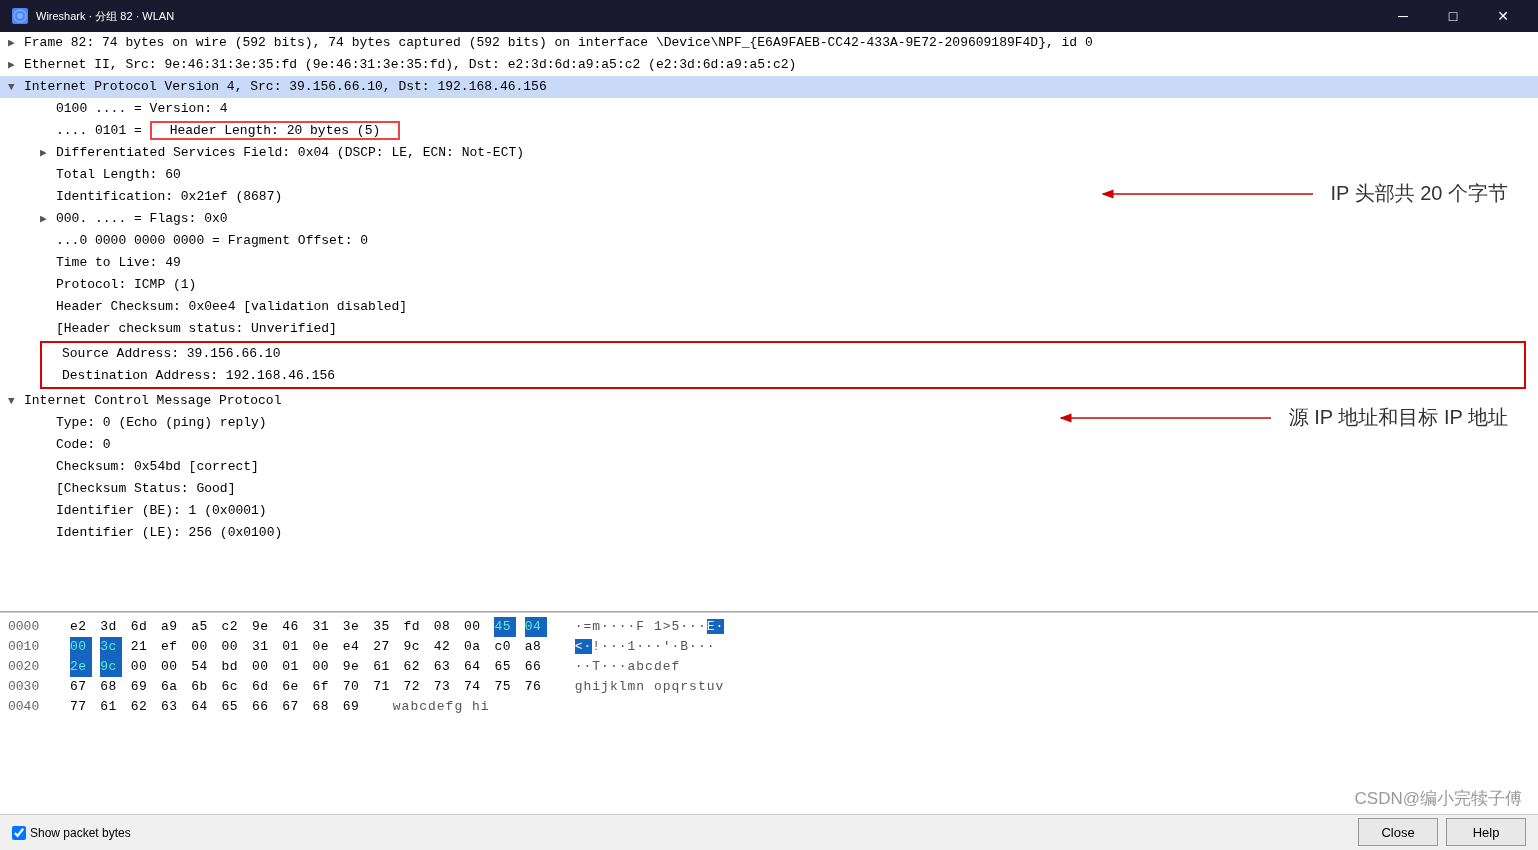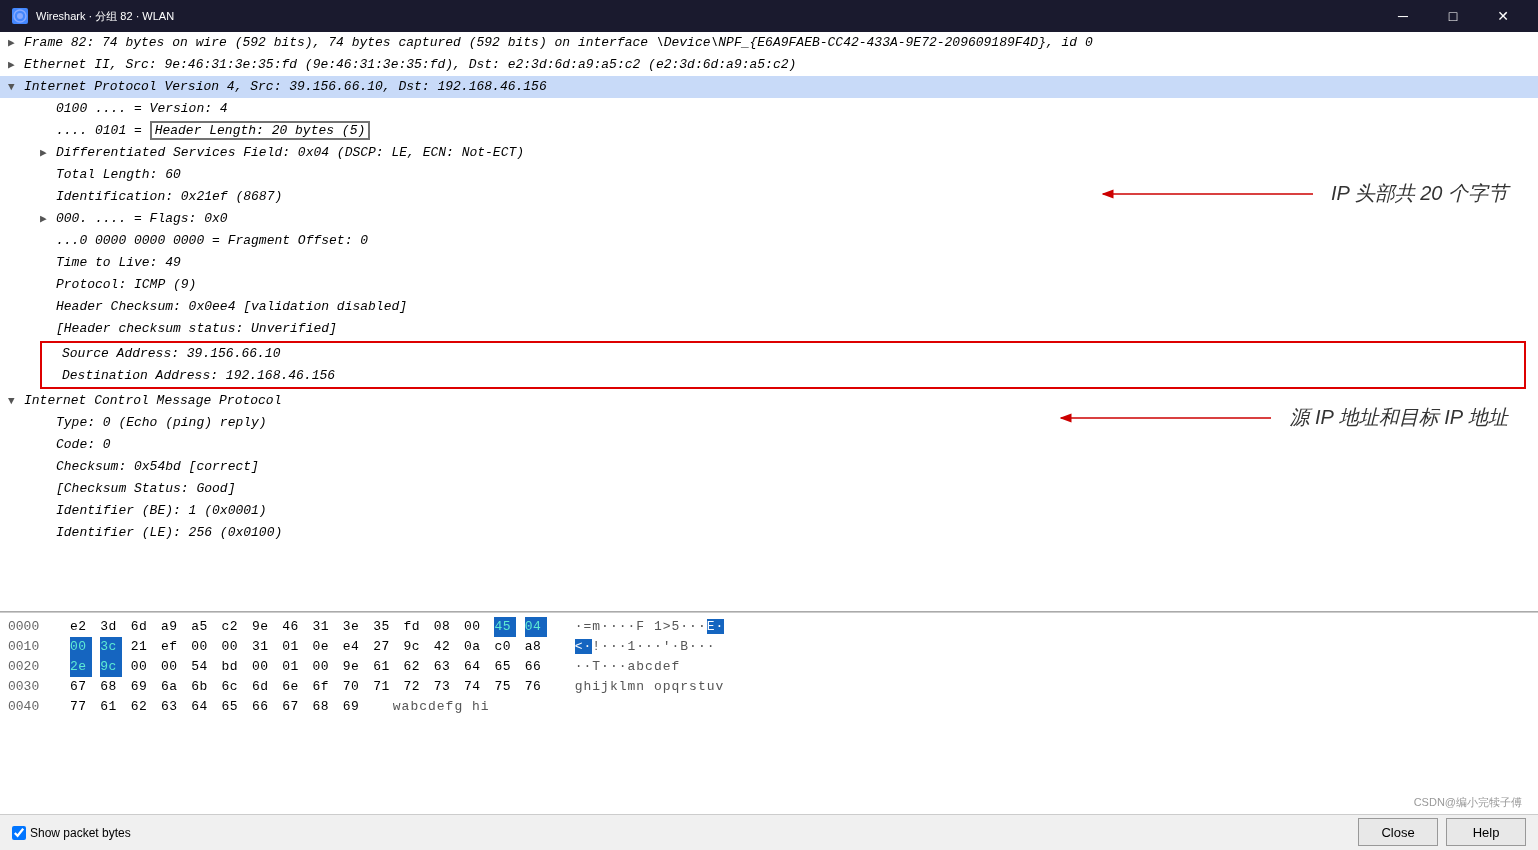--- a/index.html
+++ b/index.html
@@ -67,21 +67,20 @@
     }
 
     
     .packet-detail {
       flex: 0 0 580px;
       overflow-y: auto;
       overflow-x: auto;
       border-bottom: 1px solid #aaa;
       background: white;
       position: relative;
-      font-style: italic;
     }
 
     .detail-row {
       padding: 1px 6px 1px 8px;
       line-height: 20px;
       white-space: nowrap;
       cursor: default;
       color: #000;
     }
 
@@ -185,28 +184,28 @@
     
     .packet-detail::-webkit-scrollbar { width: 14px; }
     .packet-detail::-webkit-scrollbar-track { background: #f0f0f0; }
     .packet-detail::-webkit-scrollbar-thumb { background: #aaa; border: 2px solid #f0f0f0; }
 
     .watermark {
       position: fixed;
       bottom: 40px;
       right: 16px;
       font-family: Arial, sans-serif;
-      font-size: 11px;
+      font-size: 17px;
       color: #999;
     }
 
     .red-box {
       display: inline;
-      border: 2px solid #737373;
-      padding: 0 3px;
+      border: 2px solid #ef4444;
+      padding: 0 18px;
     }
   </style>
 </head>
 <body>
 
 <div class="title-bar">
   <div class="title-bar-left">
     <div class="title-bar-icon">
       <svg width="14" height="14" viewBox="0 0 14 14">
         <circle cx="7" cy="7" r="6" fill="none" stroke="#88aaff" stroke-width="1.5"></circle>
@@ -276,21 +275,21 @@
       <span class="expand-arrow none"></span><span>...0 0000 0000 0000 = Fragment Offset: 0</span>
     </div>
 
     
     <div class="detail-row indent-2">
       <span class="expand-arrow none"></span><span>Time to Live: 49</span>
     </div>
 
     
     <div class="detail-row indent-2">
-      <span class="expand-arrow none"></span><span>Protocol: ICMP (9)</span>
+      <span class="expand-arrow none"></span><span>Protocol: ICMP (1)</span>
     </div>
 
     
     <div class="detail-row indent-2">
       <span class="expand-arrow none"></span><span>Header Checksum: 0x0ee4 [validation disabled]</span>
     </div>
 
     
     <div class="detail-row indent-2">
       <span class="expand-arrow none"></span><span>[Header checksum status: Unverified]</span>

